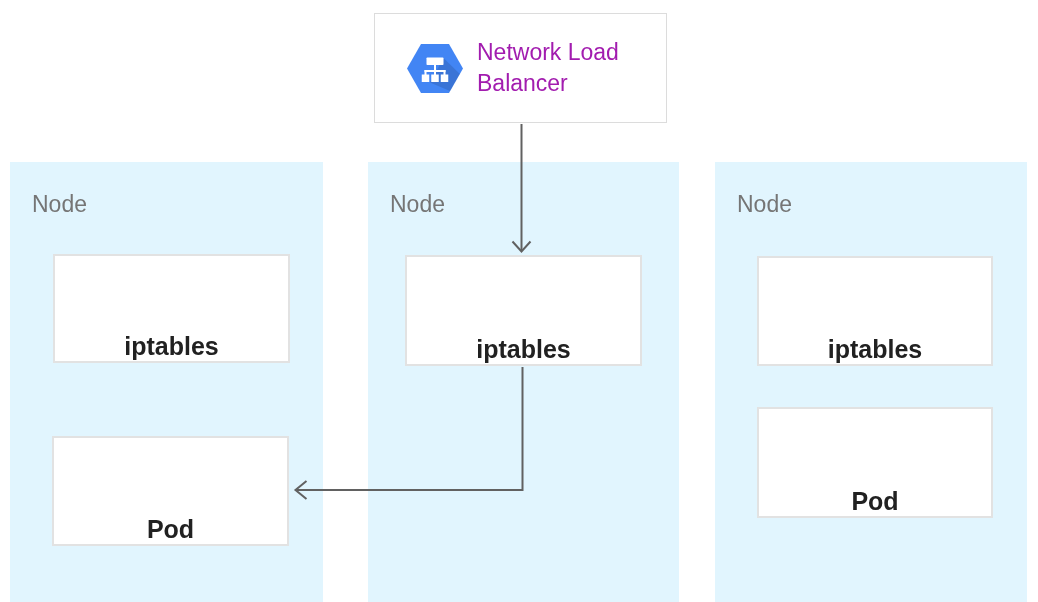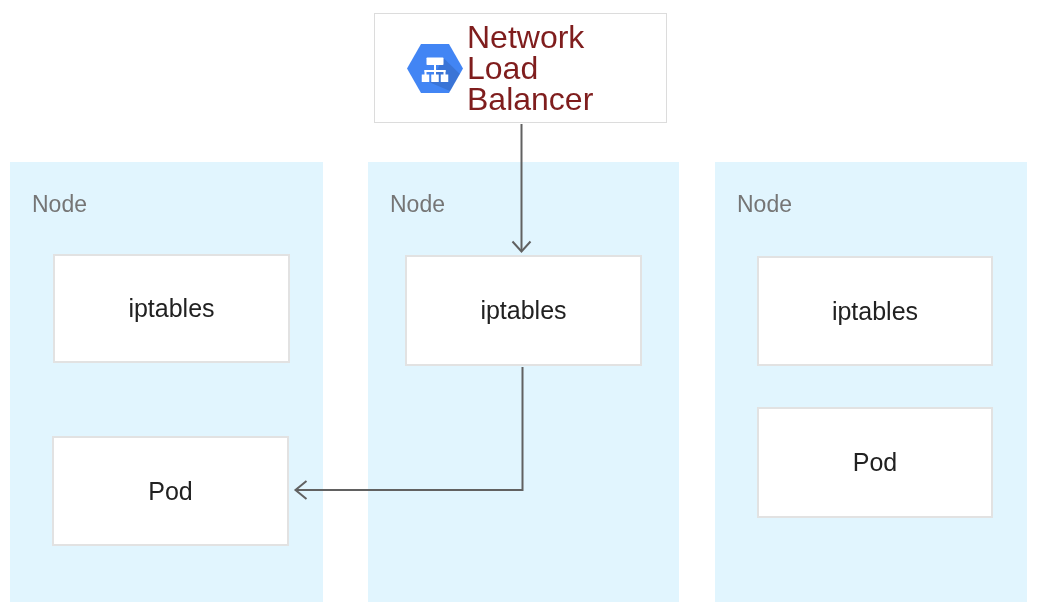--- a/index.html
+++ b/index.html
@@ -23,25 +23,25 @@
     display: flex;
     align-items: center;
     z-index: 3;
   }
   .lb-icon {
     margin-left: 32px;
     width: 56px; height: 49px;
     flex: 0 0 auto;
   }
   .lb-label {
-    margin-left: 4px;
+    margin-left: 14px;
     width: 168px;
-    font-size: 32px;
+    font-size: 23px;
     line-height: 31px;
-    color: #7f1d1d;
+    color: #a21caf;
   }
 
   
   .panel {
     position: absolute;
     top: 162px;
     height: 474px;
     background: #e1f5fe;
     z-index: 1;
   }
@@ -55,25 +55,26 @@
     font-size: 23px;
     color: #757575;
   }
 
   .box {
     position: absolute;
     background: #ffffff;
     border: 2px solid #e2e2e2;
     box-sizing: border-box;
     display: flex;
-    align-items: center;
+    align-items: flex-end;
     justify-content: center;
     font-size: 25px;
     color: #212121;
     z-index: 2;
+    font-weight: bold;
   }
   .p1-iptables { left: 43px; top: 92px;  width: 237px; height: 109px; }
   .p1-pod      { left: 42px; top: 274px; width: 237px; height: 110px; }
   .p2-iptables { left: 37px; top: 93px;  width: 237px; height: 111px; }
   .p3-iptables { left: 42px; top: 94px;  width: 236px; height: 110px; }
   .p3-pod      { left: 42px; top: 245px; width: 236px; height: 111px; }
 
   
   .arrows {
     position: absolute;

